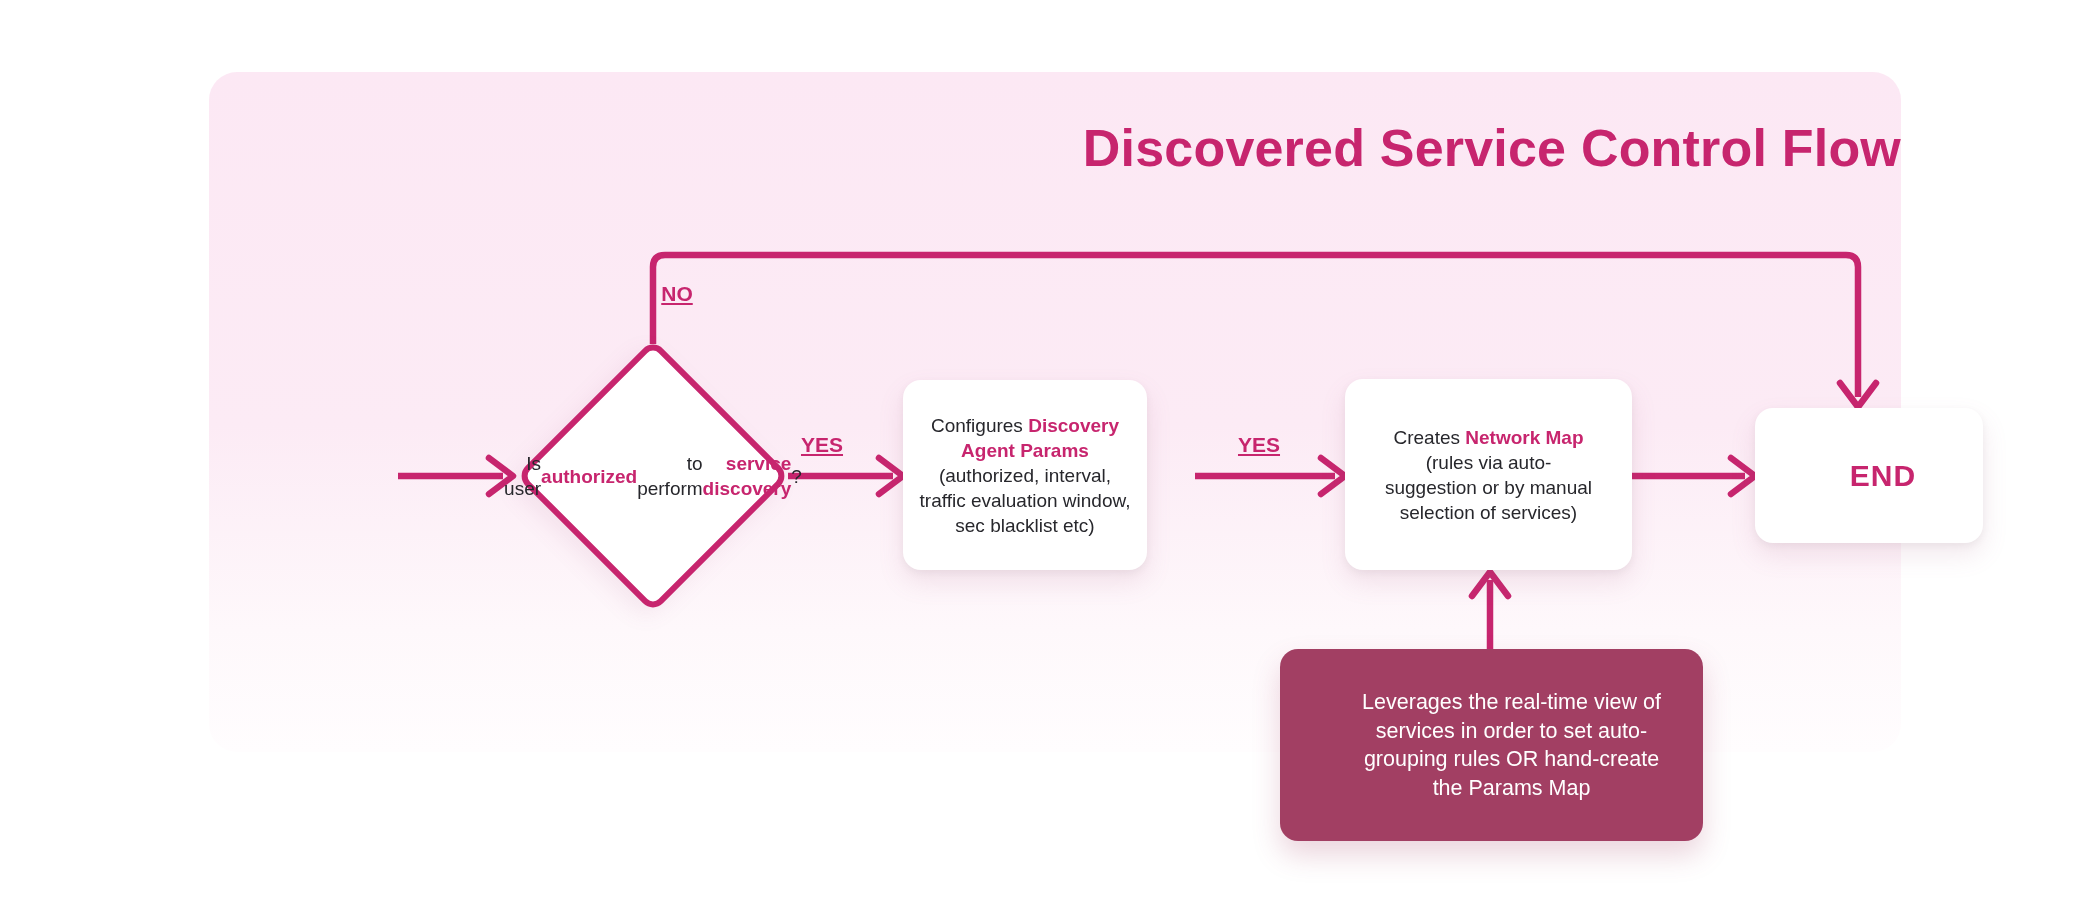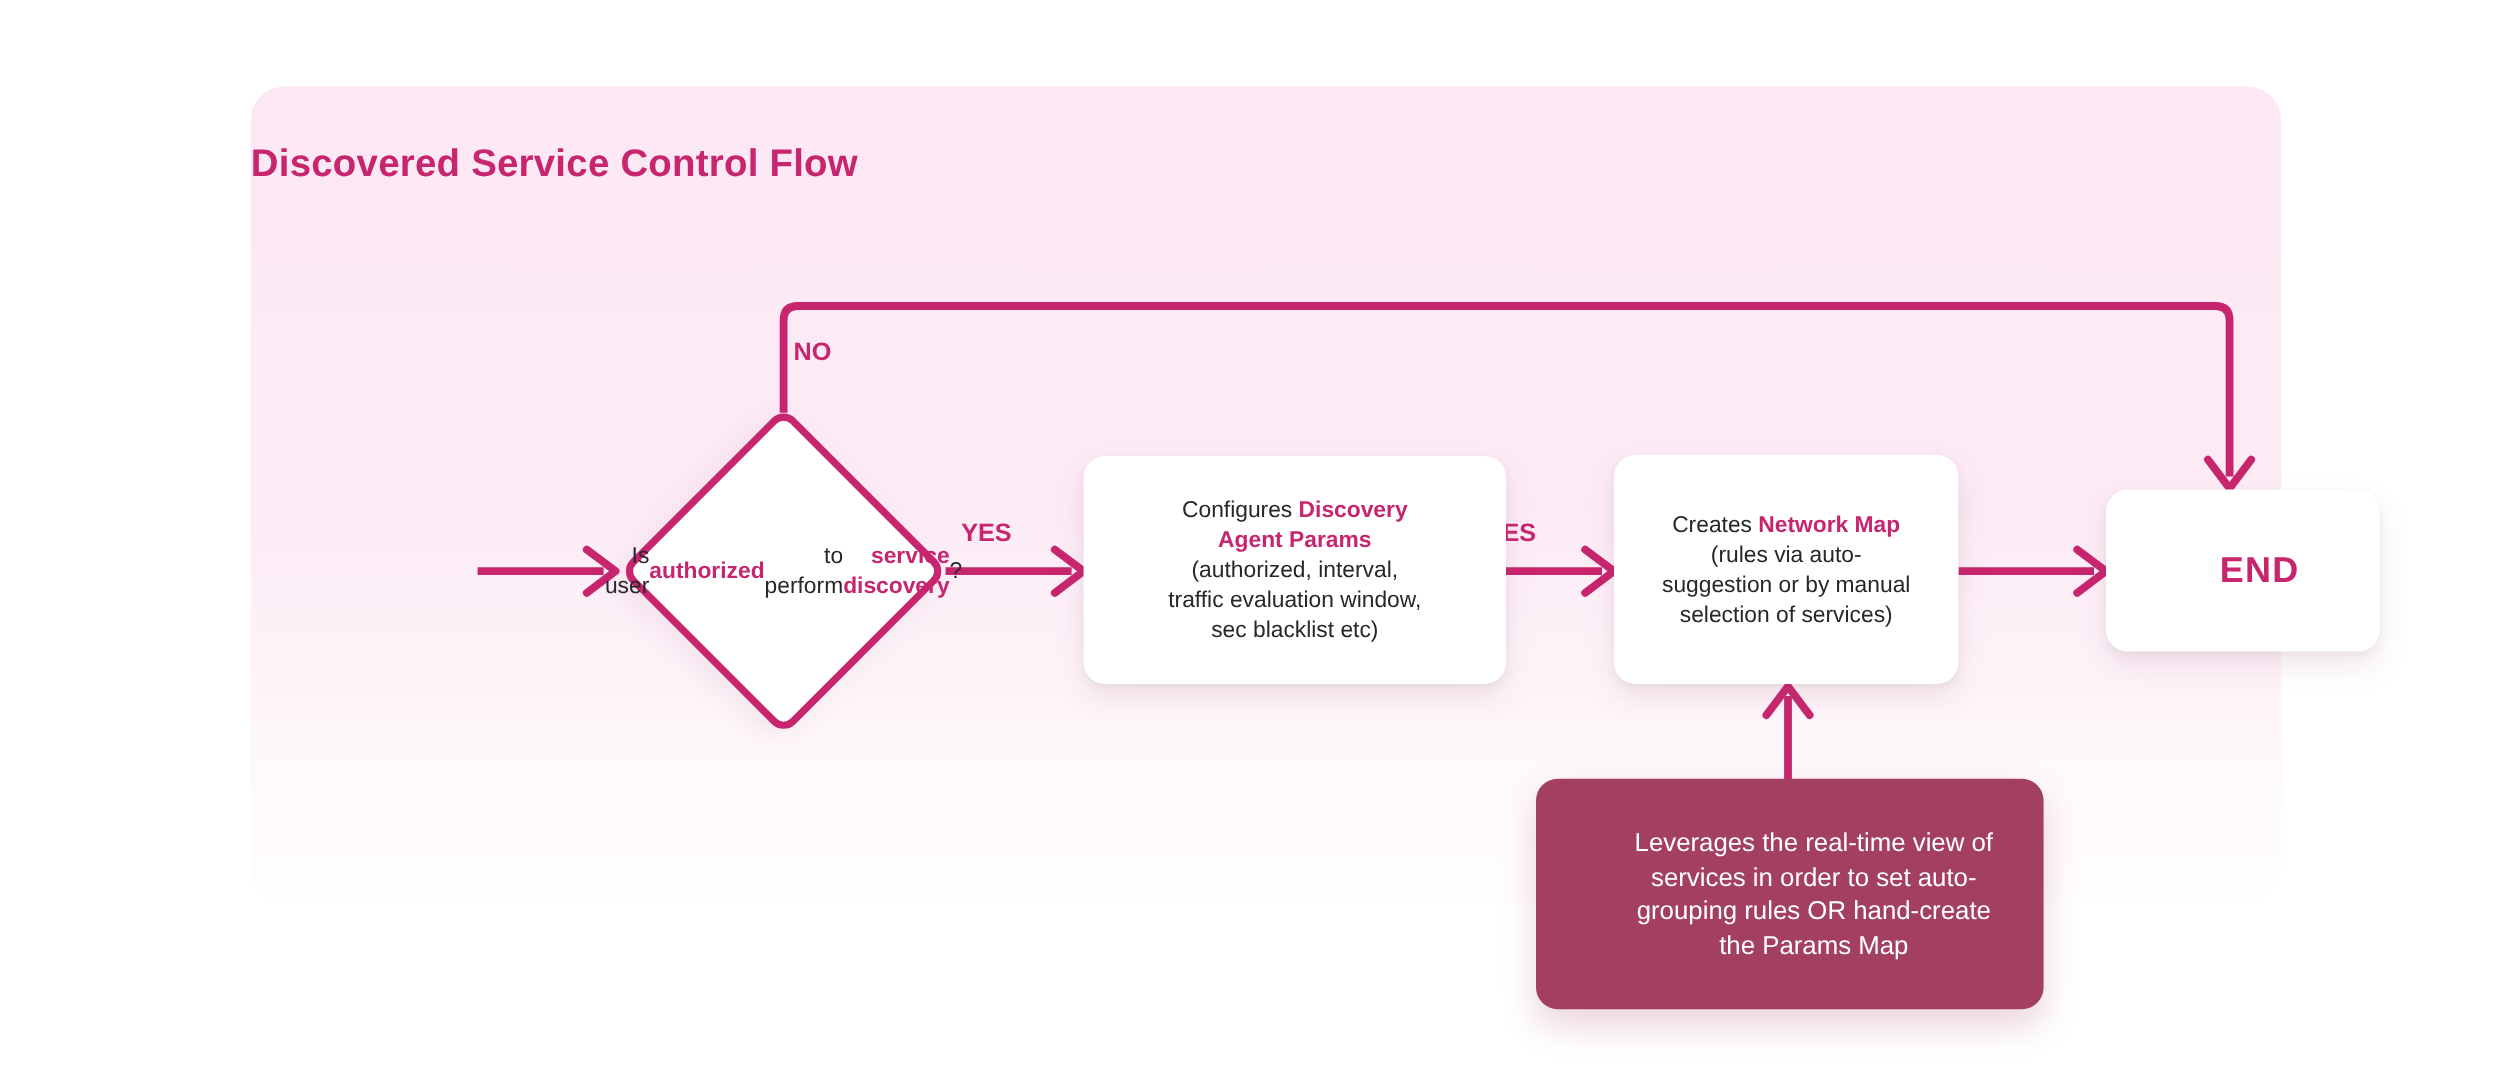--- a/index.html
+++ b/index.html
@@ -20,22 +20,22 @@
   }
   .panel{
     position:absolute;
     left:209px;top:72px;width:1692px;height:680px;
     border-radius:28px;
     background:linear-gradient(180deg,var(--panelPinkTop) 0%,#fcebf5 52%,#fef8fb 82%,var(--panelPinkBottom) 100%);
   }
   .title{
     position:absolute;
     left:209px;top:118px;width:1692px;
-    text-align:left;
-    font-size:32px;font-weight:bold;
+    text-align:right;
+    font-size:52px;font-weight:bold;
     letter-spacing:.2px;
     color:var(--accent);
   }
   .connectors{
     position:absolute;left:0;top:0;width:2096px;height:903px;
     color:var(--accent);
   }
   .connectors path{fill:none;stroke:currentColor;}
   .ln{stroke-width:6.5;stroke-linejoin:round;}
   .head{stroke-width:6.5;stroke-linecap:round;stroke-linejoin:round;}
@@ -44,42 +44,42 @@
     background:#ffffff;border-radius:18px;
     box-shadow:0 12px 26px rgba(167,98,133,.14),0 3px 8px rgba(0,0,0,.05);
     display:flex;align-items:center;justify-content:center;
     text-align:center;
   }
   .node-text{
     font-size:19px;line-height:25px;color:var(--textDark);
   }
   .accent{color:var(--accent);font-weight:bold;}
   .box1{left:114px;top:402px;width:284px;height:145px;}
-  .box2{left:903px;top:380px;width:352px;height:190px;}
+  .box2{left:903px;top:380px;width:244px;height:190px;}
   .box3{left:1345px;top:379px;width:287px;height:191px;}
   .endbox{left:1755px;top:408px;width:228px;height:135px;}
   .end-label{font-size:30px;font-weight:bold;letter-spacing:1px;color:var(--accent);margin-left:28px;}
   .diamond-wrap{
     position:absolute;left:556px;top:379px;width:194px;height:194px;
   }
   .diamond-shape{
     position:absolute;left:0;top:0;width:194px;height:194px;
     background:#ffffff;
     border:6.5px solid var(--accent);
     border-radius:14px;
     transform:rotate(45deg);
     box-shadow:0 10px 22px rgba(167,98,133,.10);
   }
   .diamond-text{
     position:absolute;left:-40px;top:0;width:274px;height:194px;
     display:flex;align-items:center;justify-content:center;text-align:right;
   }
   .flow-label{
     position:absolute;width:110px;text-align:center;
-    font-size:21px;font-weight:bold;color:var(--accent);
+    font-size:21px;font-weight:bold;color:var(--accent);text-decoration:underline;
   }
   .yes1{left:767px;top:433px;}
   .yes2{left:1204px;top:433px;}
   .no{left:622px;top:282px;}
   .note{
     position:absolute;left:1280px;top:649px;width:423px;height:192px;
     background:var(--noteBg);border-radius:18px;
     box-shadow:0 14px 28px rgba(162,63,99,.22);
     display:flex;align-items:center;justify-content:center;text-align:center;padding-left:40px;
   }

